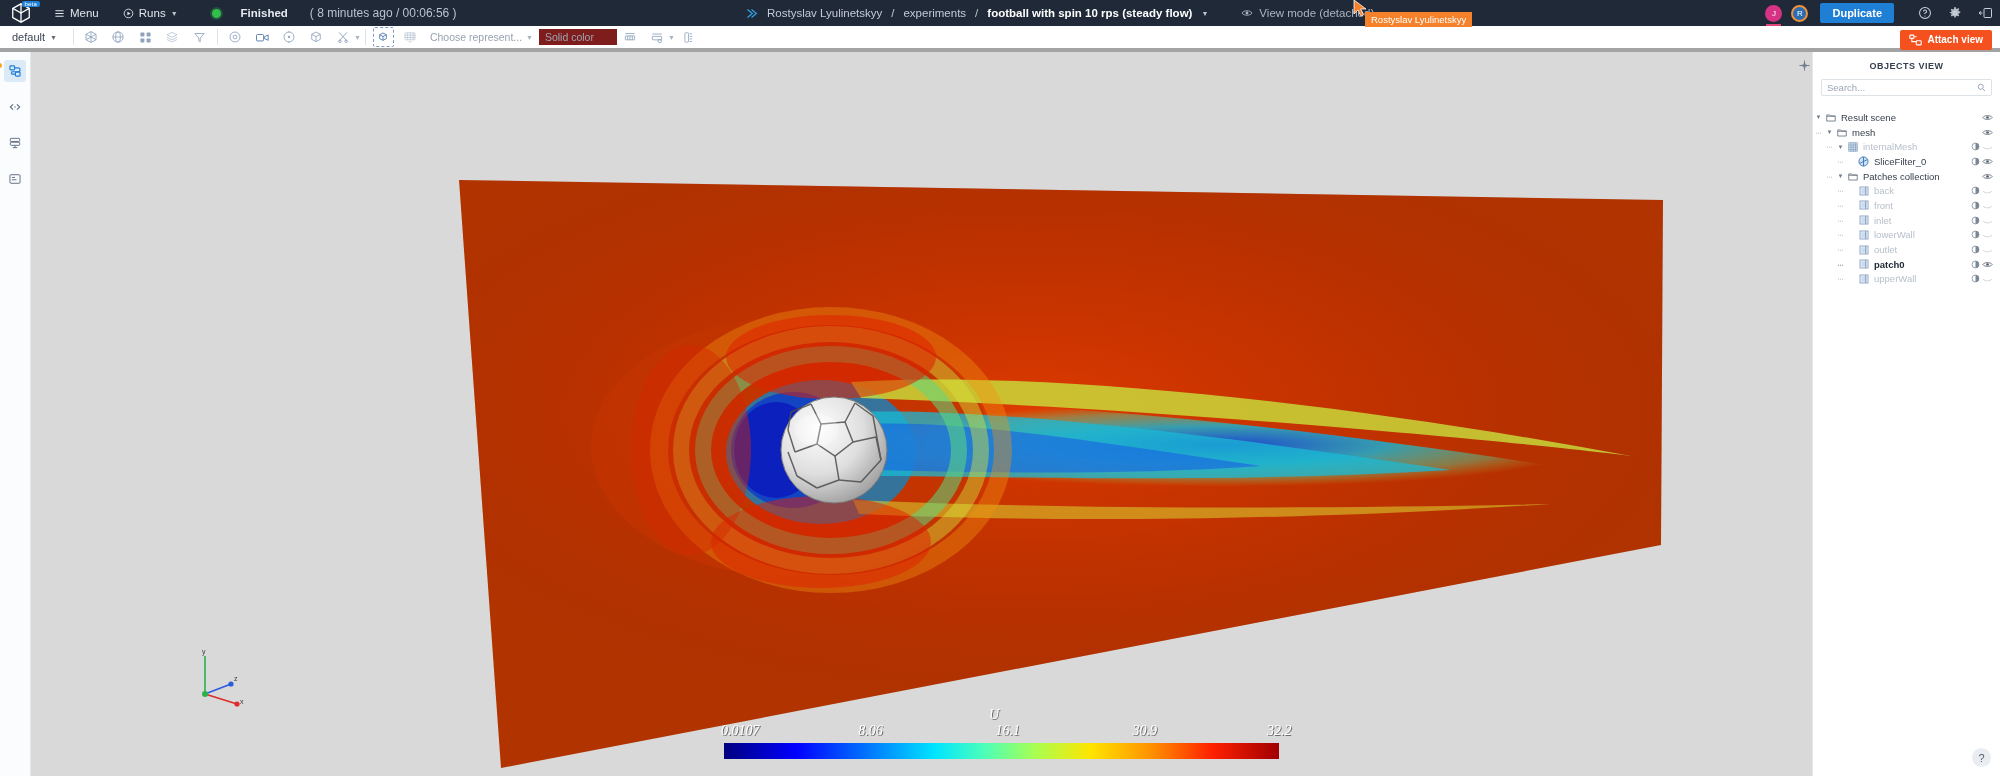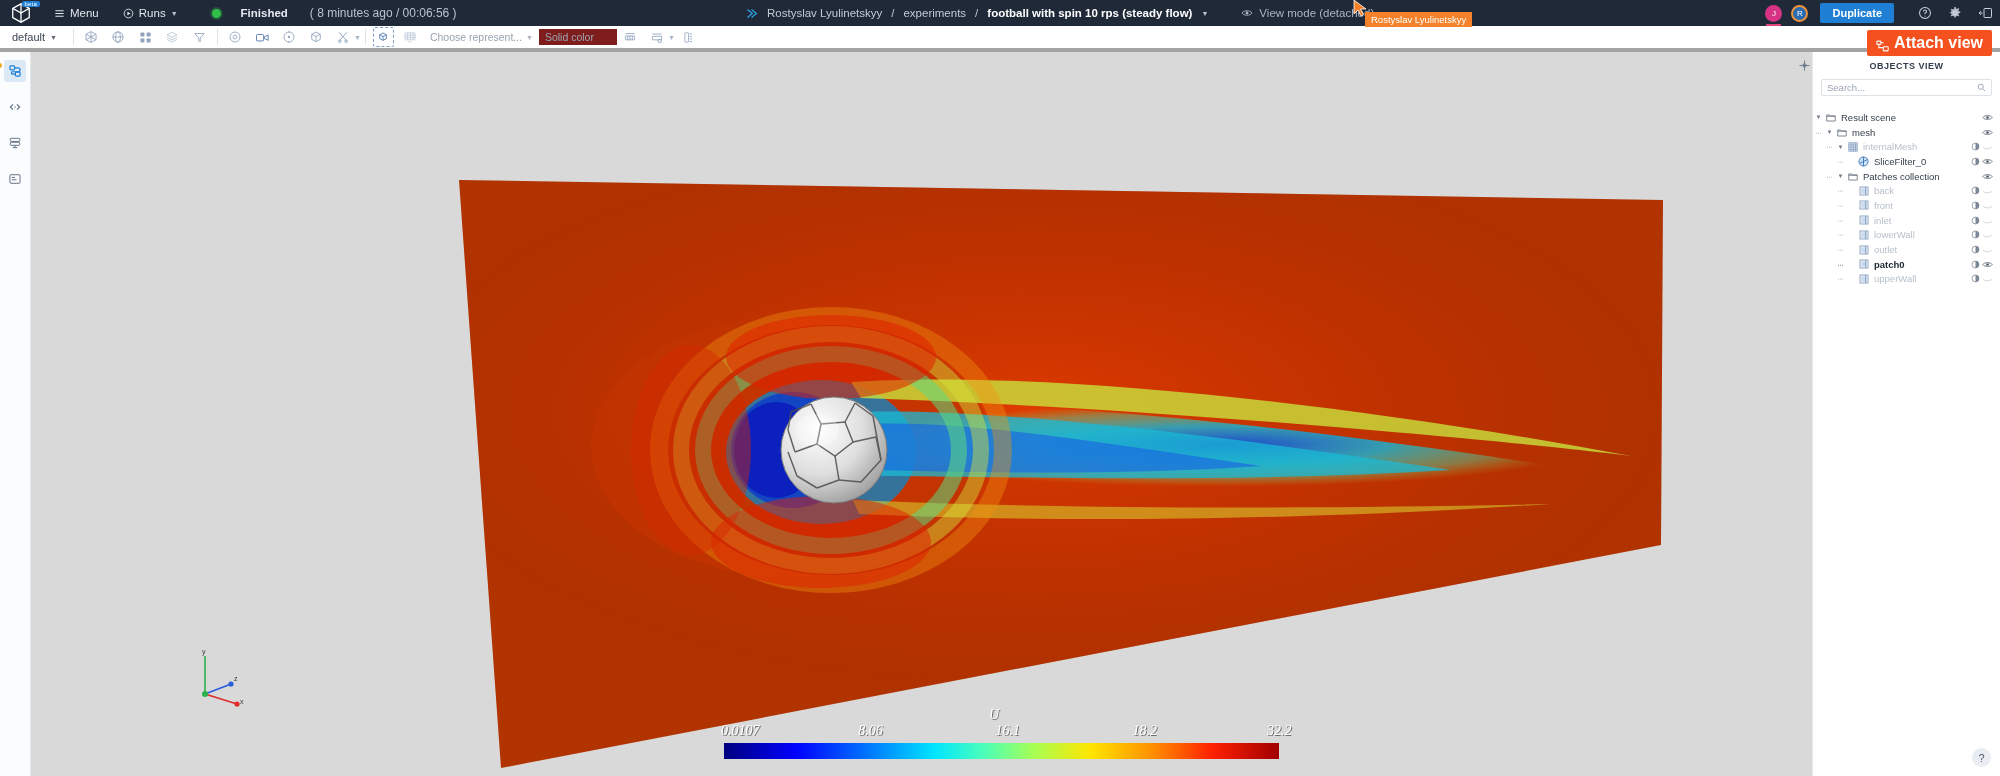--- a/index.html
+++ b/index.html
@@ -161,21 +161,21 @@
   .orow{ display:flex;align-items:center; height:14.7px; font-size:9.5px; color:#333d4a; position:relative; padding-right:6px;}
   .orow .sp{ flex:1; }
   .orow.dim{ color:#b6bfc9; }
   .orow.bold{ font-weight:bold; color:#1d2733;}
   .oic{ width:13px;display:flex;align-items:center;justify-content:center;flex:none;}
   .eye{ width:13px;display:flex;align-items:center;justify-content:center;color:#55606e;flex:none;}
   .eye.dim{ color:#c3cbd3; }
   .half{ width:12px;display:flex;align-items:center;justify-content:center;flex:none;color:#7a8694;}
   .attach{
     position:absolute; right:8px; top:-22px; background:#f4511e; color:#fff;
-    display:flex;align-items:flex-end;gap:5px; font-size:16px; font-weight:bold;
+    display:flex;align-items:flex-start;gap:5px; font-size:10px; font-weight:bold;
     padding:4px 9px; border-radius:2px;
   }
   .rail-right{
     position:absolute; right:188px; top:56px; width:16px; height:18px;
     display:flex;align-items:center;justify-content:center;color:#6d7b8c;
   }
   .helpbtn{
     position:absolute; right:9px; bottom:9px; width:19px;height:19px;border-radius:50%;
     background:#e9edf1; color:#55606e; display:flex;align-items:center;justify-content:center;font-size:11px;
   }
@@ -756,21 +756,21 @@
     <text x="49" y="58" font-size="7" fill="#3b3b3b" font-family="Liberation Sans, sans-serif">x</text>
     <text x="43" y="35" font-size="7" fill="#3b3b3b" font-family="Liberation Sans, sans-serif">z</text>
   </svg>
 
   <div class="legend">
     <div class="lg-title">U</div>
     <div class="lg-ticks" id="lg-ticks">
         <span class="lg-tick" style="left: 0px;">0.0107</span>
         <span class="lg-tick" style="left: 137.2px;">8.06</span>
         <span class="lg-tick" style="left: 274.4px;">16.1</span>
-        <span class="lg-tick" style="left: 411.6px;">18.2</span>
+        <span class="lg-tick" style="left: 411.6px;">30.9</span>
         <span class="lg-tick" style="left: 546px;">32.2</span>
       </div>
     <div class="lg-bar"></div>
   </div>
 
 </div>
 
 <div class="rail-right">
   <svg width="13" height="13" viewBox="0 0 18 18" fill="none" stroke="#6d7b8c" stroke-width="1.3">
       <path d="M9 2 V16 M2 9 H16"></path>

